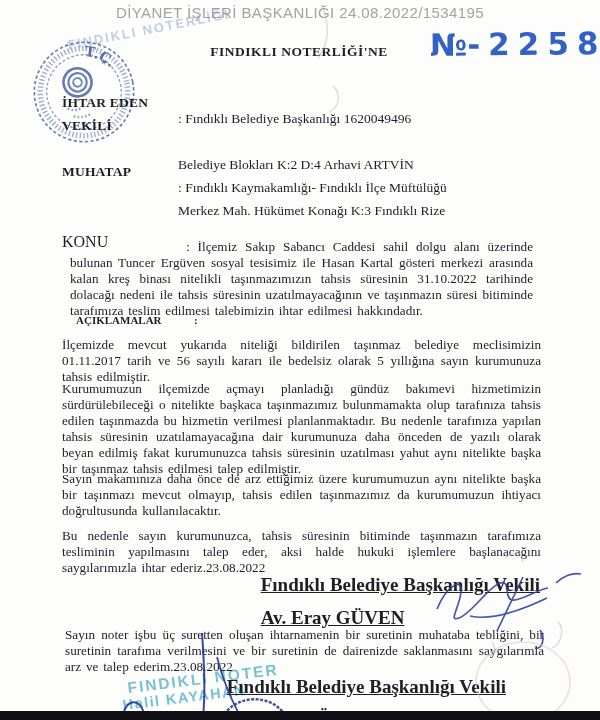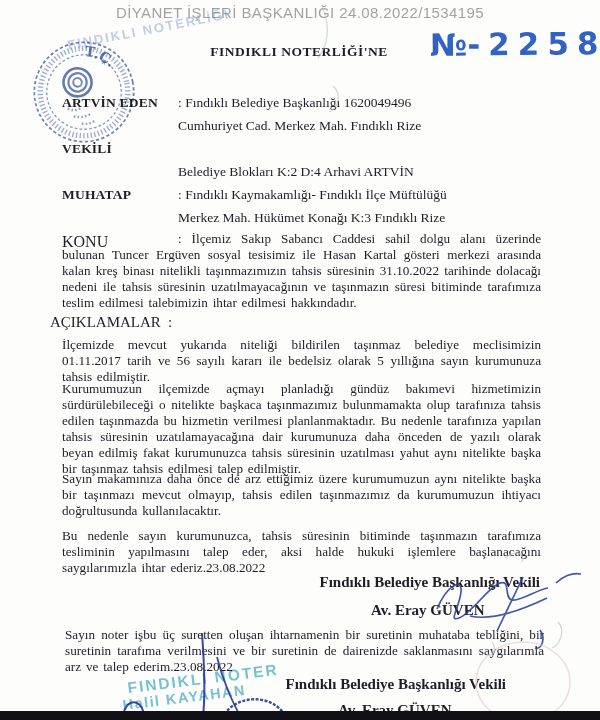--- a/index.html
+++ b/index.html
@@ -21,36 +21,36 @@
     color:rgba(90,130,190,.38);letter-spacing:2px;white-space:nowrap;}
 
   
   .seal{position:absolute;left:30px;top:38px;width:108px;height:108px;
     transform:rotate(-12deg);mix-blend-mode:multiply;opacity:.9;}
 
   
   .parties{position:absolute;left:62px;top:94px;width:482px;font-size:13.5px;}
   .p-line{position:relative;height:23px;line-height:18px;}
   .p-label{position:absolute;left:0;top:0;font-weight:bold;letter-spacing:.2px;}
-  .p-value{position:absolute;left:116px;top:0;white-space:nowrap;}
+  .p-value{position:absolute;left:116px;top:16px;white-space:nowrap;}
 
   
   .konu{position:absolute;left:62px;top:231px;width:479px;}
   .konu-label{position:absolute;left:0;top:2px;font-weight:normal;font-size:16px;}
-  .konu-text{margin:0;text-indent:116px;}
+  .konu-text{margin:8px;text-indent:116px;}
   .just{font-size:13.2px;line-height:15.9px;text-align:justify;word-spacing:1.5px;}
 
-  .acik{position:absolute;left:50px;top:314px;font-size:15px;font-weight:normal;}
+  .acik{position:absolute;left:76px;top:314px;font-size:11px;font-weight:bold;}
   .acik .lbl{display:inline-block;width:118px;}
 
   .para{position:absolute;left:62px;width:479px;margin:0;}
   .p1{top:337px;} .p2{top:381px;} .p3{top:471px;} .p4{top:528px;}
 
   
-  .sig{position:absolute;text-align:center;font-weight:bold;font-size:15px;white-space:nowrap;}
+  .sig{position:absolute;text-align:left;font-weight:bold;font-size:19px;white-space:nowrap;text-decoration:underline;}
   .sig1{top:574px;right:60px;} .sig1 .l2{margin-top:11px;margin-right:4px;}
   .sig2{top:676px;right:94px;} .sig2 .l2{margin-top:9px;margin-right:2px;}
 
   .closing{position:absolute;left:62px;top:624px;width:479px;margin:3px;}
 
   
   .noter-stamp{position:absolute;left:128px;top:670px;transform:rotate(-7deg);
     color:#55b4c9;font-family:"Liberation Sans",sans-serif;font-weight:bold;
     opacity:.8;mix-blend-mode:multiply;white-space:nowrap;}
   .noter-stamp .l1{font-size:15.5px;letter-spacing:2px;}
@@ -67,25 +67,22 @@
   <div class="wm-header">DİYANET İŞLERİ BAŞKANLIĞI 24.08.2022/1534195</div>
 
   <div class="faded-noter">FINDIKLI NOTERLİĞİ</div>
 
   <div class="doc-title">FINDIKLI NOTERLİĞİ'NE</div>
 
   <div class="doc-num"><span>№</span><span class="digits">-2258</span></div>
 
   <div class="parties">
     <div class="p-line">
-      <span class="p-label">ARTVİN EDEN</span>
+      <span class="p-label">İHTAR EDEN</span>
       <span class="p-value">: Fındıklı Belediye Başkanlığı 1620049496</span>
-    </div>
-    <div class="p-line">
-      <span class="p-value">Cumhuriyet Cad. Merkez Mah. Fındıklı Rize</span>
     </div>
     <div class="p-line">
       <span class="p-label">VEKİLİ</span>
     </div>
     <div class="p-line">
       <span class="p-value">Belediye Blokları K:2 D:4 Arhavi ARTVİN</span>
     </div>
     <div class="p-line">
       <span class="p-label">MUHATAP</span>
       <span class="p-value">: Fındıklı Kaymakamlığı- Fındıklı İlçe Müftülüğü</span>

